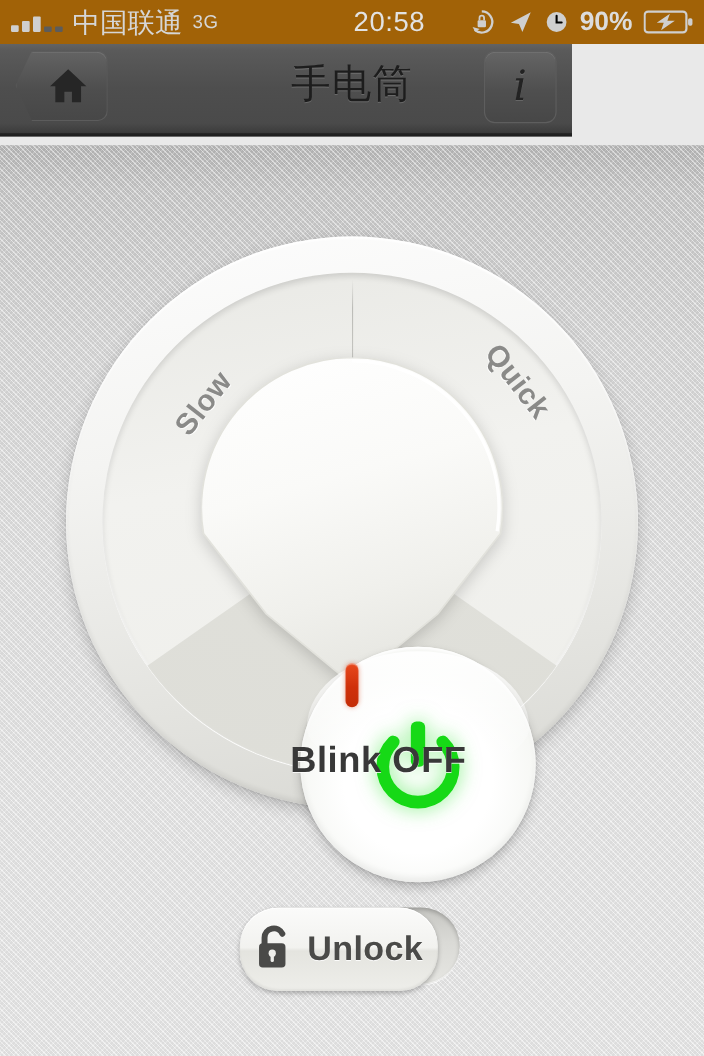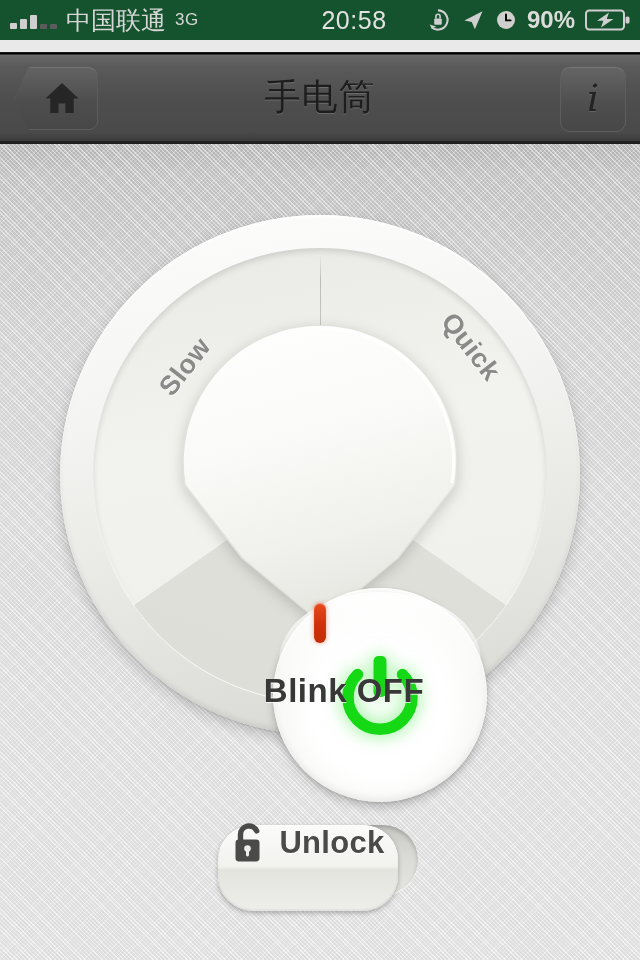--- a/index.html
+++ b/index.html
@@ -19,21 +19,21 @@
     overflow: hidden;
     background: #e9e9e9;
   }
 
   
   .statusbar {
     position: absolute;
     top: 0; left: 0;
     width: 640px;
     height: 40px;
-    background: #14532d;
+    background: #a16207;
     color: #c9c9c9;
     z-index: 40;
   }
   .sb-left {
     position: absolute;
     left: 10px; top: 0;
     height: 40px;
     display: flex;
     align-items: center;
     gap: 9px;
@@ -93,22 +93,22 @@
     font-size: 24px;
     font-weight: bold;
     color: #dcdcdc;
     letter-spacing: 0px;
   }
   .icon-svg { display: block; }
 
   
   .navbar {
     position: absolute;
-    top: 52px; left: 0;
-    width: 640px;
+    top: 32px; left: 0;
+    width: 520px;
     height: 92px;
     z-index: 30;
     background:
       linear-gradient(180deg,#000 0px,#000 2px,
                       #6a6a6a 3px,#5a5a5a 14px,
                       #4e4e4e 48px,#4a4a4a 80px,
                       #3d3d3d 88px, #2e2e2e 92px);
     box-shadow: inset 0 1px 0 rgba(255,255,255,.09);
   }
   .navbar::after{
@@ -354,28 +354,29 @@
     background: linear-gradient(180deg,#c6c6c2,#dadad6 45%,#e6e6e2);
     box-shadow:
       inset 0 2px 4px rgba(0,0,0,.22),
       inset 0 -1px 0 rgba(255,255,255,.7),
       0 1px 0 rgba(255,255,255,.75);
     z-index: 10;
   }
   .unlock-knob {
     position: absolute;
     left: 0; top: 0;
-    width: 180px; height: 86px;
+    width: 180px; height: 76px;
     border-radius: 35px;
     background: linear-gradient(180deg,#fbfbfa 0%,#f2f2ef 48%,#e4e4df 52%,#eeeeea 100%);
     box-shadow:
       0 2px 5px rgba(0,0,0,.28),
       inset 0 1px 0 rgba(255,255,255,1),
       inset 0 -2px 2px rgba(0,0,0,.05);
     display: flex;
+    align-items: center;
     justify-content: center;
     gap: 12px;
     cursor: pointer;
   }
   .unlock-knob .lock-icon { margin-top: -2px; }
   .unlock-text {
     font-size: 31px;
     font-weight: bold;
     color: #4a4a48;
     letter-spacing: .3px;

